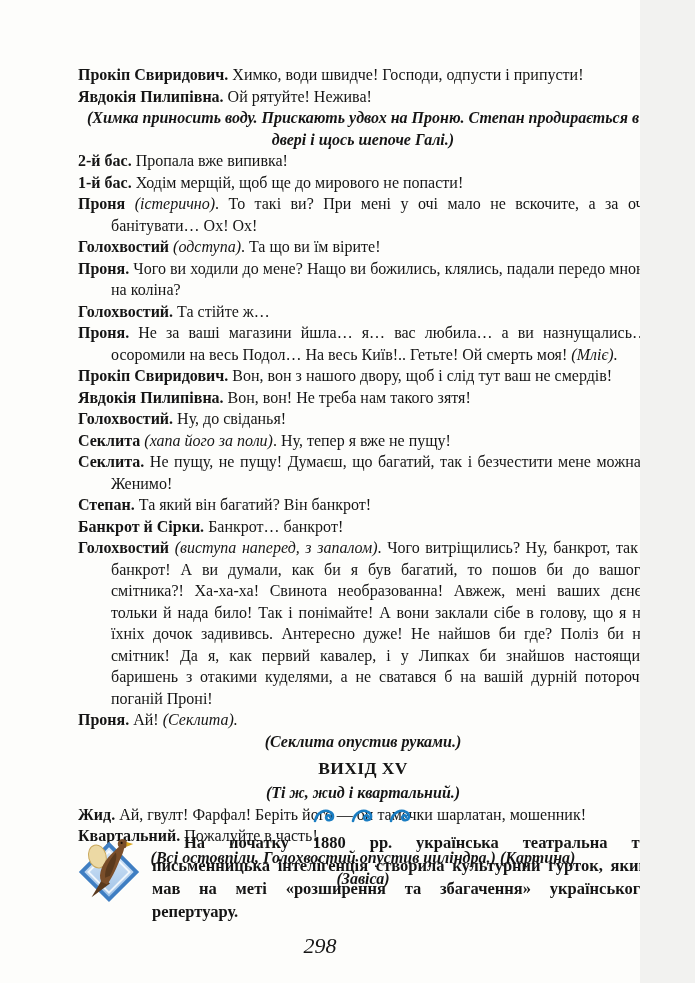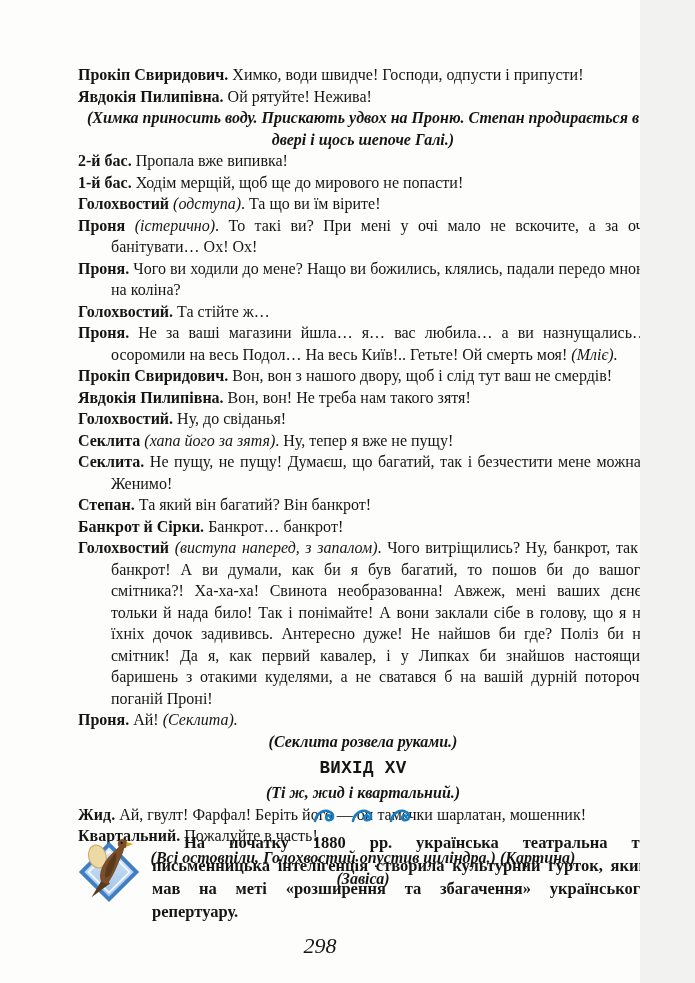--- a/index.html
+++ b/index.html
@@ -38,21 +38,20 @@
     margin:0;
     font-weight:bold;
   }
   .scene-heading {
     font-weight:bold;
     text-align:center;
     font-size:17.5px;
     line-height:23px;
     margin:5px 0 2px 0;
     letter-spacing:0.4px;
-    font-family:Liberation Mono, monospace;
   }
   .ornament-row {
     text-align:center;
     margin-top:13px;
     height:20px;
   }
   .ornament-row svg { margin:0 5px; vertical-align:middle; }
   .footer-note {
     margin-top:5px;
     font-size:16.5px;
@@ -83,35 +82,35 @@
 
 <div class="page">
 
   <div class="text-block">
 
   <p class="dialogue"><b>Прокіп Свиридович.</b> Химко, води швидче! Господи, одпусти і припусти!</p>
       <p class="dialogue"><b>Явдокія Пилипівна.</b> Ой рятуйте! Нежива!</p>
       <div class="stage">(Химка приносить воду. Прискають удвох на Проню. Степан продирається в двері і щось шепоче Галі.)</div>
       <p class="dialogue"><b>2-й бас.</b> Пропала вже випивка!</p>
       <p class="dialogue"><b>1-й бас.</b> Ходім мерщій, щоб ще до мирового не попасти!</p>
+      <p class="dialogue"><b>Проня</b><i> (істерично)</i>. То такі ви? При мені у очі мало не вскочите, а за очі банітувати… Ох! Ох!</p>
       <p class="dialogue"><b>Голохвостий</b><i> (одступа)</i>. Та що ви їм вірите!</p>
-      <p class="dialogue"><b>Проня</b><i> (істерично)</i>. То такі ви? При мені у очі мало не вскочите, а за очі банітувати… Ох! Ох!</p>
       <p class="dialogue"><b>Проня.</b> Чого ви ходили до мене? Нащо ви божились, клялись, падали передо мною на коліна?</p>
       <p class="dialogue"><b>Голохвостий.</b> Та стійте ж…</p>
       <p class="dialogue"><b>Проня.</b> Не за ваші магазини йшла… я… вас любила… а ви назнущались… осоромили на весь Подол… На весь Київ!.. Гетьте! Ой смерть моя!<i> (Мліє).</i></p>
       <p class="dialogue"><b>Прокіп Свиридович.</b> Вон, вон з нашого двору, щоб і слід тут ваш не смердів!</p>
       <p class="dialogue"><b>Явдокія Пилипівна.</b> Вон, вон! Не треба нам такого зятя!</p>
       <p class="dialogue"><b>Голохвостий.</b> Ну, до свіданья!</p>
-      <p class="dialogue"><b>Секлита</b><i> (хапа його за зятя)</i>. Ну, тепер я вже не пущу!</p>
+      <p class="dialogue"><b>Секлита</b><i> (хапа його за поли)</i>. Ну, тепер я вже не пущу!</p>
       <p class="dialogue"><b>Секлита.</b> Не пущу, не пущу! Думаєш, що багатий, так і безчестити мене можна? Женимо!</p>
       <p class="dialogue"><b>Степан.</b> Та який він багатий? Він банкрот!</p>
       <p class="dialogue"><b>Банкрот й Сірки.</b> Банкрот… банкрот!</p>
       <p class="dialogue"><b>Голохвостий</b><i> (виступа наперед, з запалом)</i>. Чого витріщились? Ну, банкрот, так і банкрот! А ви думали, как би я був багатий, то пошов би до вашого смітника?! Ха-ха-ха! Свинота необразованна! Авжеж, мені ваших дєнєг тольки й нада било! Так і понімайте! А вони заклали сібе в голову, що я на їхніх дочок задививсь. Антересно дуже! Не найшов би где? Поліз би на смітник! Да я, как первий кавалер, і у Липках би знайшов настоящих баришень з отакими куделями, а не сватався б на вашій дурній поторочі, поганій Проні!</p>
       <p class="dialogue"><b>Проня.</b> Ай!<i> (Секлита).</i></p>
-      <div class="stage">(Секлита розвела руками.)</div>
+      <div class="stage">(Секлита опустив руками.)</div>
       <div class="scene-heading">ВИХІД XV</div>
       <div class="stage">(Ті ж, жид і квартальний.)</div>
       <p class="dialogue"><b>Жид.</b> Ай, гвулт! Фарфал! Беріть його — он тамечки шарлатан, мошенник!</p>
       <p class="dialogue"><b>Квартальний.</b> Пожалуйте в часть!</p>
       <div class="stage">(Всі остовпіли, Голохвостий опустив циліндра.) (Картина)</div>
       <div class="stage">(Завіса)</div>
     </div>
 
   <div class="text-block" style="top:auto; bottom:60px;font-weight:bold;">
     <div class="ornament-row">

